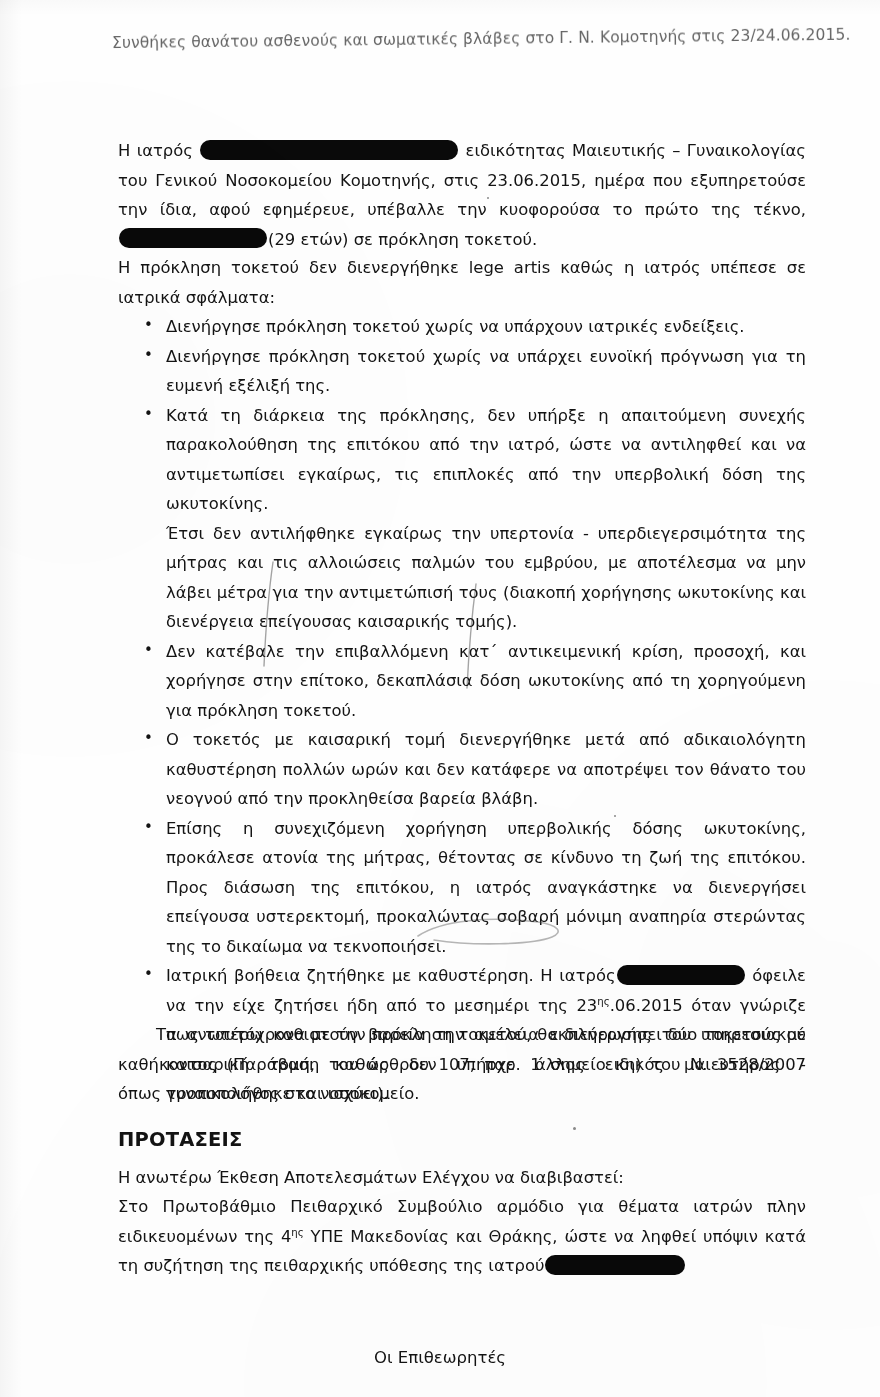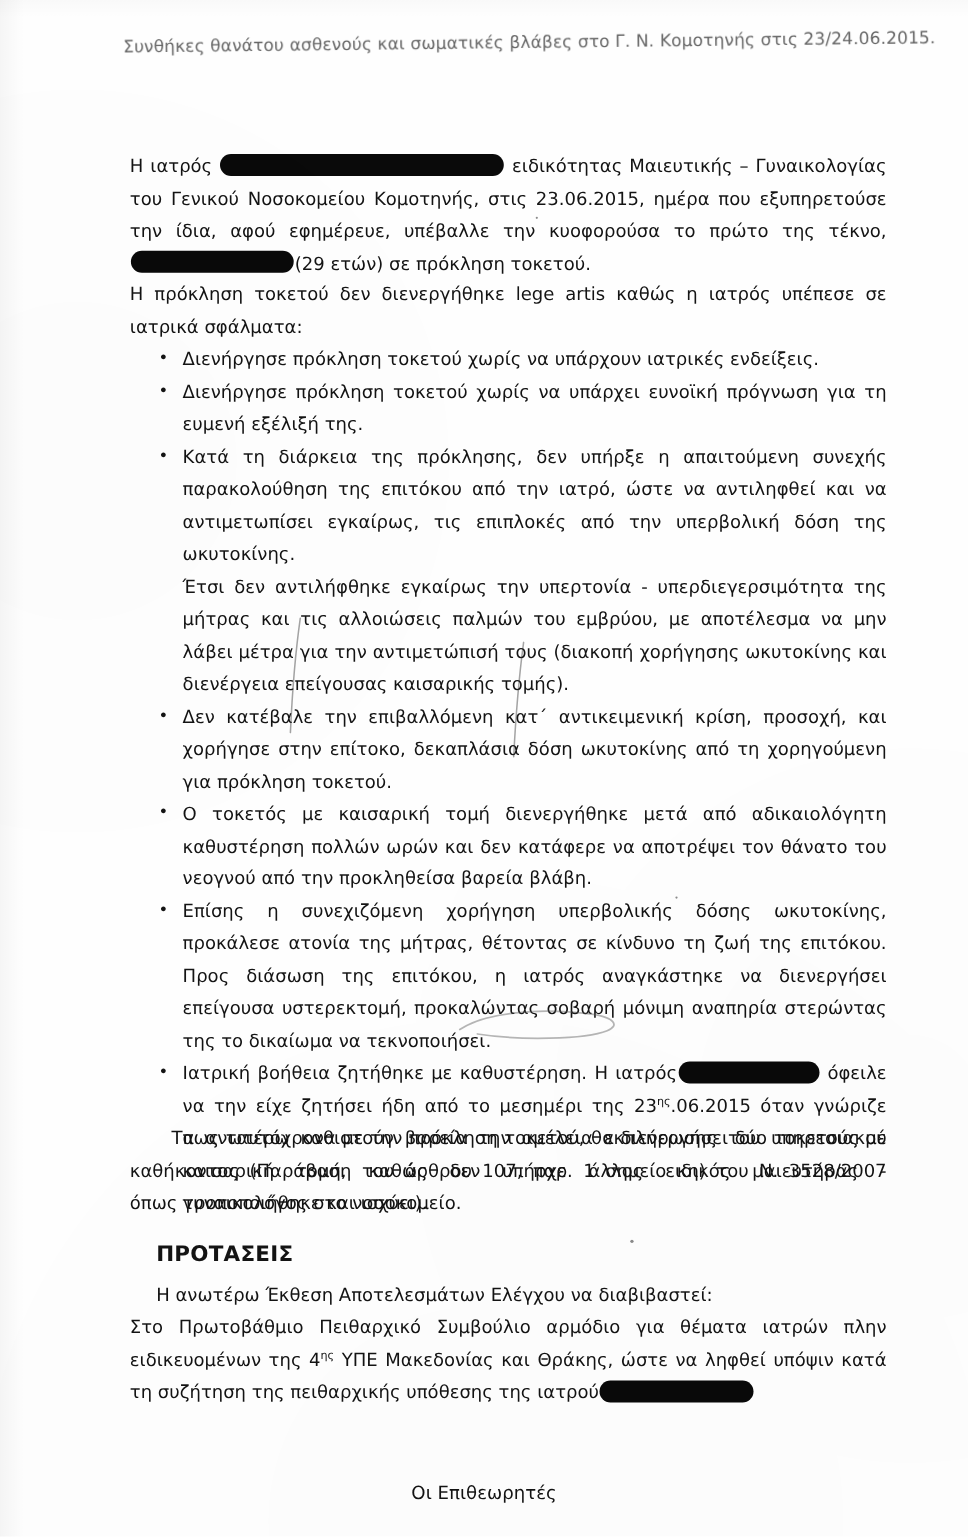--- a/index.html
+++ b/index.html
@@ -198,21 +198,21 @@
           <span>Ιατρική βοήθεια ζητήθηκε με καθυστέρηση. Η ιατρός</span><span class="redaction" style="width:128px;"></span><span> όφειλε να την είχε ζητήσει ήδη από το μεσημέρι της 23</span><sup class="ord">ης</sup><span>.06.2015 όταν γνώριζε πως ταυτόχρονα με την πρόκληση τοκετού, θα διενεργήσει δύο τοκετούς με  καισαρική τομή, καθώς δεν υπήρχε άλλος ειδικός μαιευτήρας - γυναικολόγος στο νοσοκομείο.</span>
         </li>
       </ul>
     </div>
 
 
     <div class="block" style="top:1020px;">
       <p class="para indent">Τα ανωτέρω καθιστούν βαρεία την αμέλεια εκπλήρωσης του υπηρεσιακού καθήκοντος (Παράβαση του άρθρου 107, παρ. 1 σημείο κη) του Ν. 3528/2007 όπως τροποποιήθηκε και ισχύει).</p>
     </div>
 
-    <div class="block" style="top:1128px;margin-left:24px;">
+    <div class="block" style="top:1128px;">
       <h2 class="section-title">ΠΡΟΤΑΣΕΙΣ</h2>
 
       <p class="para loose">Η ανωτέρω Έκθεση Αποτελεσμάτων Ελέγχου να διαβιβαστεί:</p>
     </div>
 
     <div class="block" style="top:1192px;">
       <p class="para">
         <span>Στο Πρωτοβάθμιο Πειθαρχικό Συμβούλιο αρμόδιο για θέματα ιατρών πλην ειδικευομένων της 4</span><sup class="ord">ης</sup><span> ΥΠΕ Μακεδονίας και Θράκης, ώστε να ληφθεί υπόψιν κατά τη συζήτηση της πειθαρχικής υπόθεσης της ιατρού</span><span class="redaction" style="width:140px;"></span>
       </p>
     </div>

